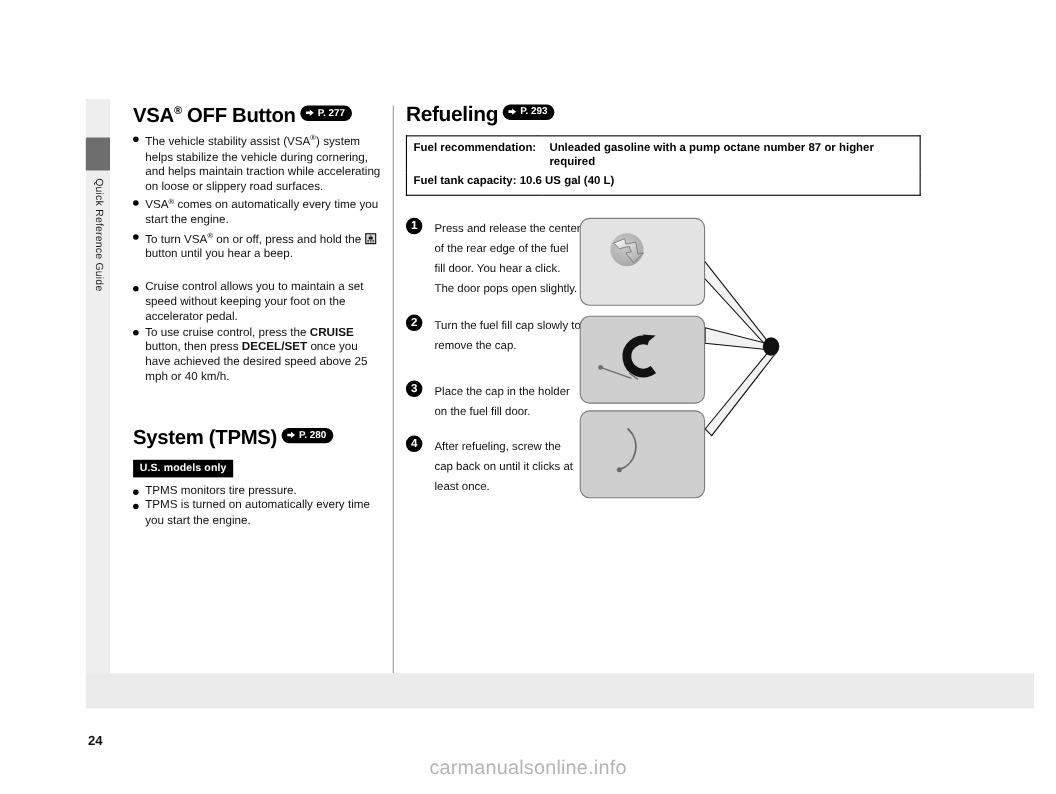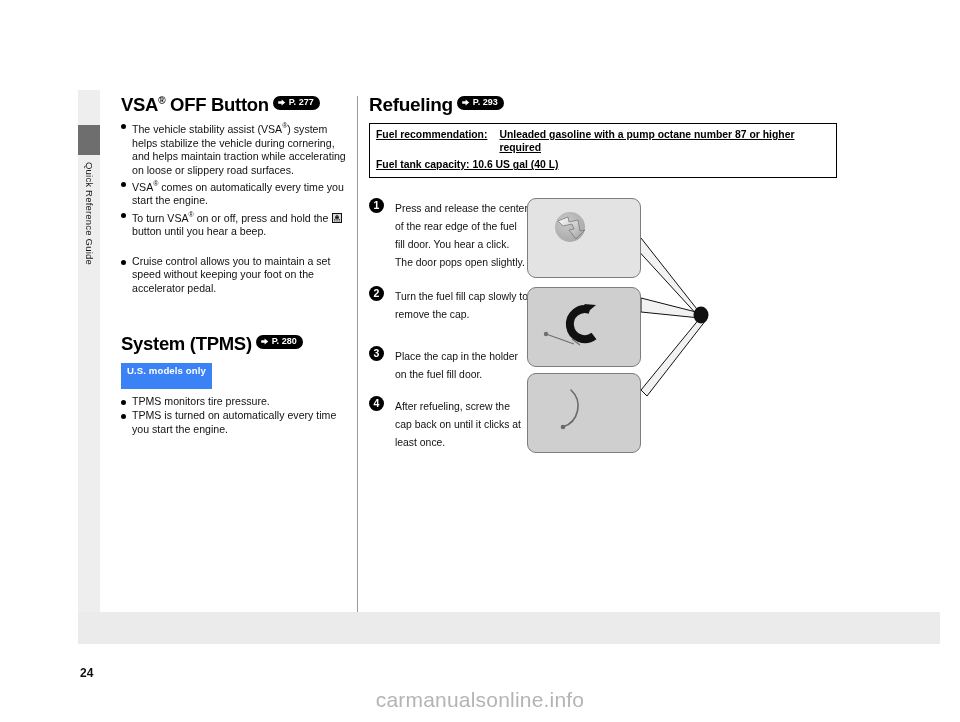--- a/index.html
+++ b/index.html
@@ -153,25 +153,25 @@
     background: #d8d8d8;
     vertical-align: -1.5px;
     position: relative;
     margin: 0 1px;
   }
   .vsa-glyph svg { display:block; }
 
   
   .us-badge {
     display: inline-block;
-    background: #3b82f6;
+    background: #000000;
     color: #fff;
     font-size: 9.6px;
     font-weight: bold;
-    padding: 2px 6px 13px 6px;
+    padding: 2px 6px 3px 6px;
     margin-top: 9px;
     letter-spacing: 0.1px;
     line-height: 11px;
   }
 
   
   .right-col {
     position: absolute;
     left: 369px;
     top: 94px;
@@ -184,21 +184,20 @@
     margin-top: 7px;
     border: 1px solid #000;
   }
   table.fuel td {
     padding: 3px 6px 3px 6px;
     font-size: 10.4px;
     font-weight: bold;
     color: #000;
     vertical-align: top;
     line-height: 13.2px;
-    text-decoration: underline;
   }
   table.fuel tr.row1 td { padding-top: 4px; }
   table.fuel td.label { width: 118px; white-space: nowrap; }
   table.fuel tr.row2 td { padding-top: 1px; padding-bottom: 5px; }
 
   
   .steps {
     position: absolute;
     left: 369px;
     top: 198px;
@@ -265,21 +264,21 @@
     font-weight: bold;
     color: #111;
     margin-top: 48px;
   }
   .watermark {
     position: absolute;
     left: 0;
     top: 688px;
     width: 960px;
     text-align: center;
-    font-size: 21px;
+    font-size: 18px;
     color: #b4b4b4;
     letter-spacing: 0.2px;
     font-family: "Liberation Sans", sans-serif;
   }
 </style>
 </head>
 <body>
 
 <div id="page">
 
@@ -314,20 +313,21 @@
               <rect x="5.6" y="5.3" width="1.4" height="0.7" fill="#111"></rect>
               <rect x="1" y="6.6" width="1.4" height="0.7" fill="#111"></rect>
               <rect x="3.3" y="6.6" width="1.4" height="0.7" fill="#111"></rect>
               <rect x="5.6" y="6.6" width="1.4" height="0.7" fill="#111"></rect>
             </svg></span> button until you hear a beep.</li>
     </ul>
 
     <div class="blk">
       <ul class="bul">
         <li>Cruise control allows you to maintain a set speed without keeping your foot on the accelerator pedal.</li>
+        <li>To use cruise control, press the <b>CRUISE</b> button, then press <b>DECEL/SET</b> once you have achieved the desired speed above 25 mph or 40 km/h.</li>
       </ul>
     </div>
 
     <div class="blk">
       <h2 class="section-title">
         <br>
         <span>System (TPMS)</span><span class="pref">
             <span class="arrow">
               <svg width="11" height="11" viewBox="0 0 11 11">
                 <circle cx="5.5" cy="5.5" r="5.2" fill="#000"></circle>

